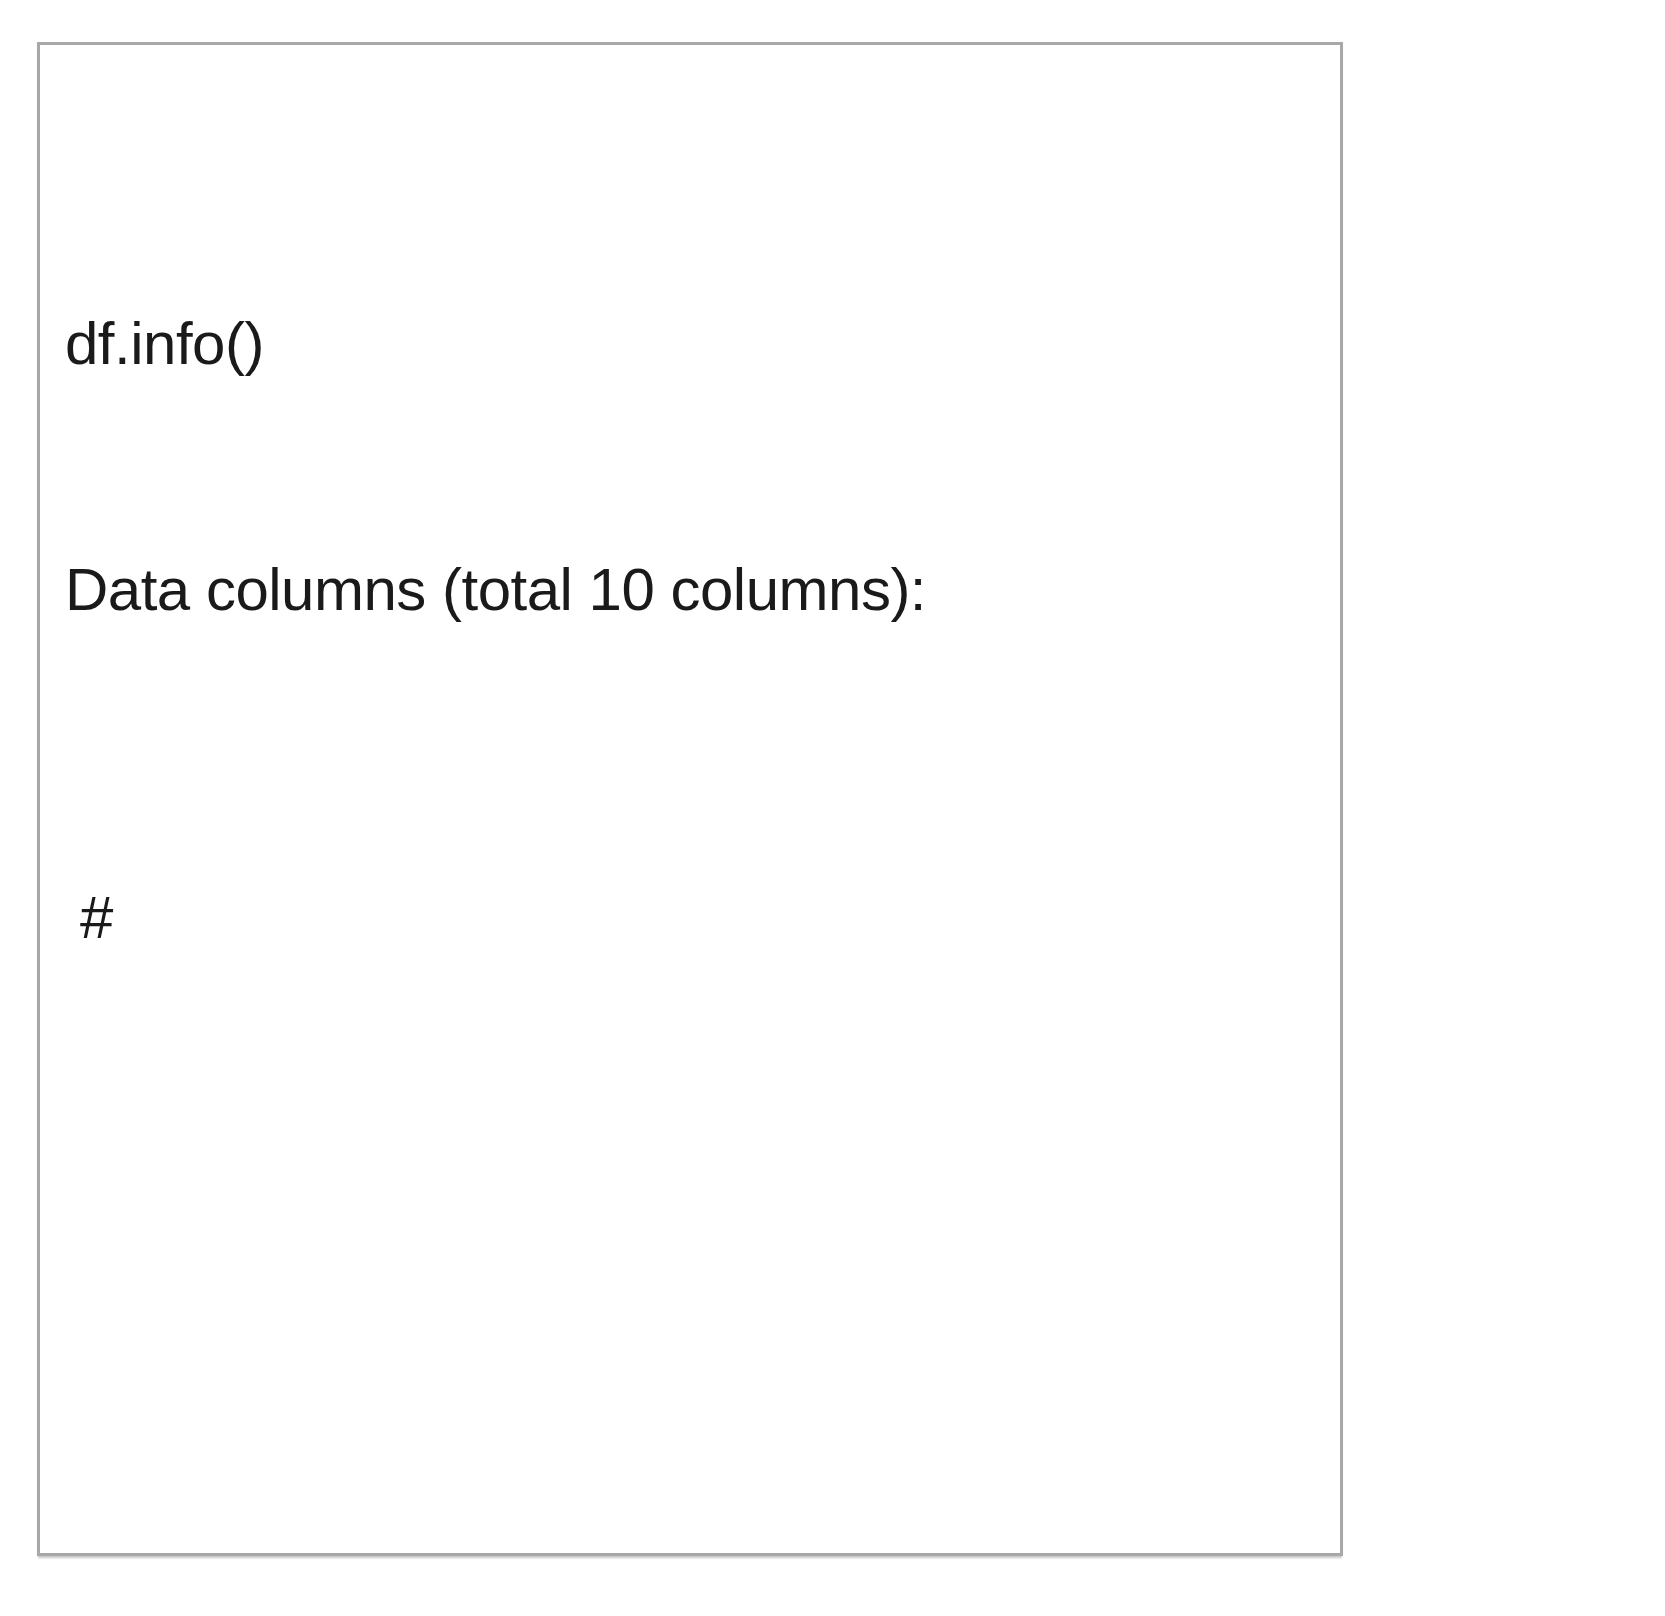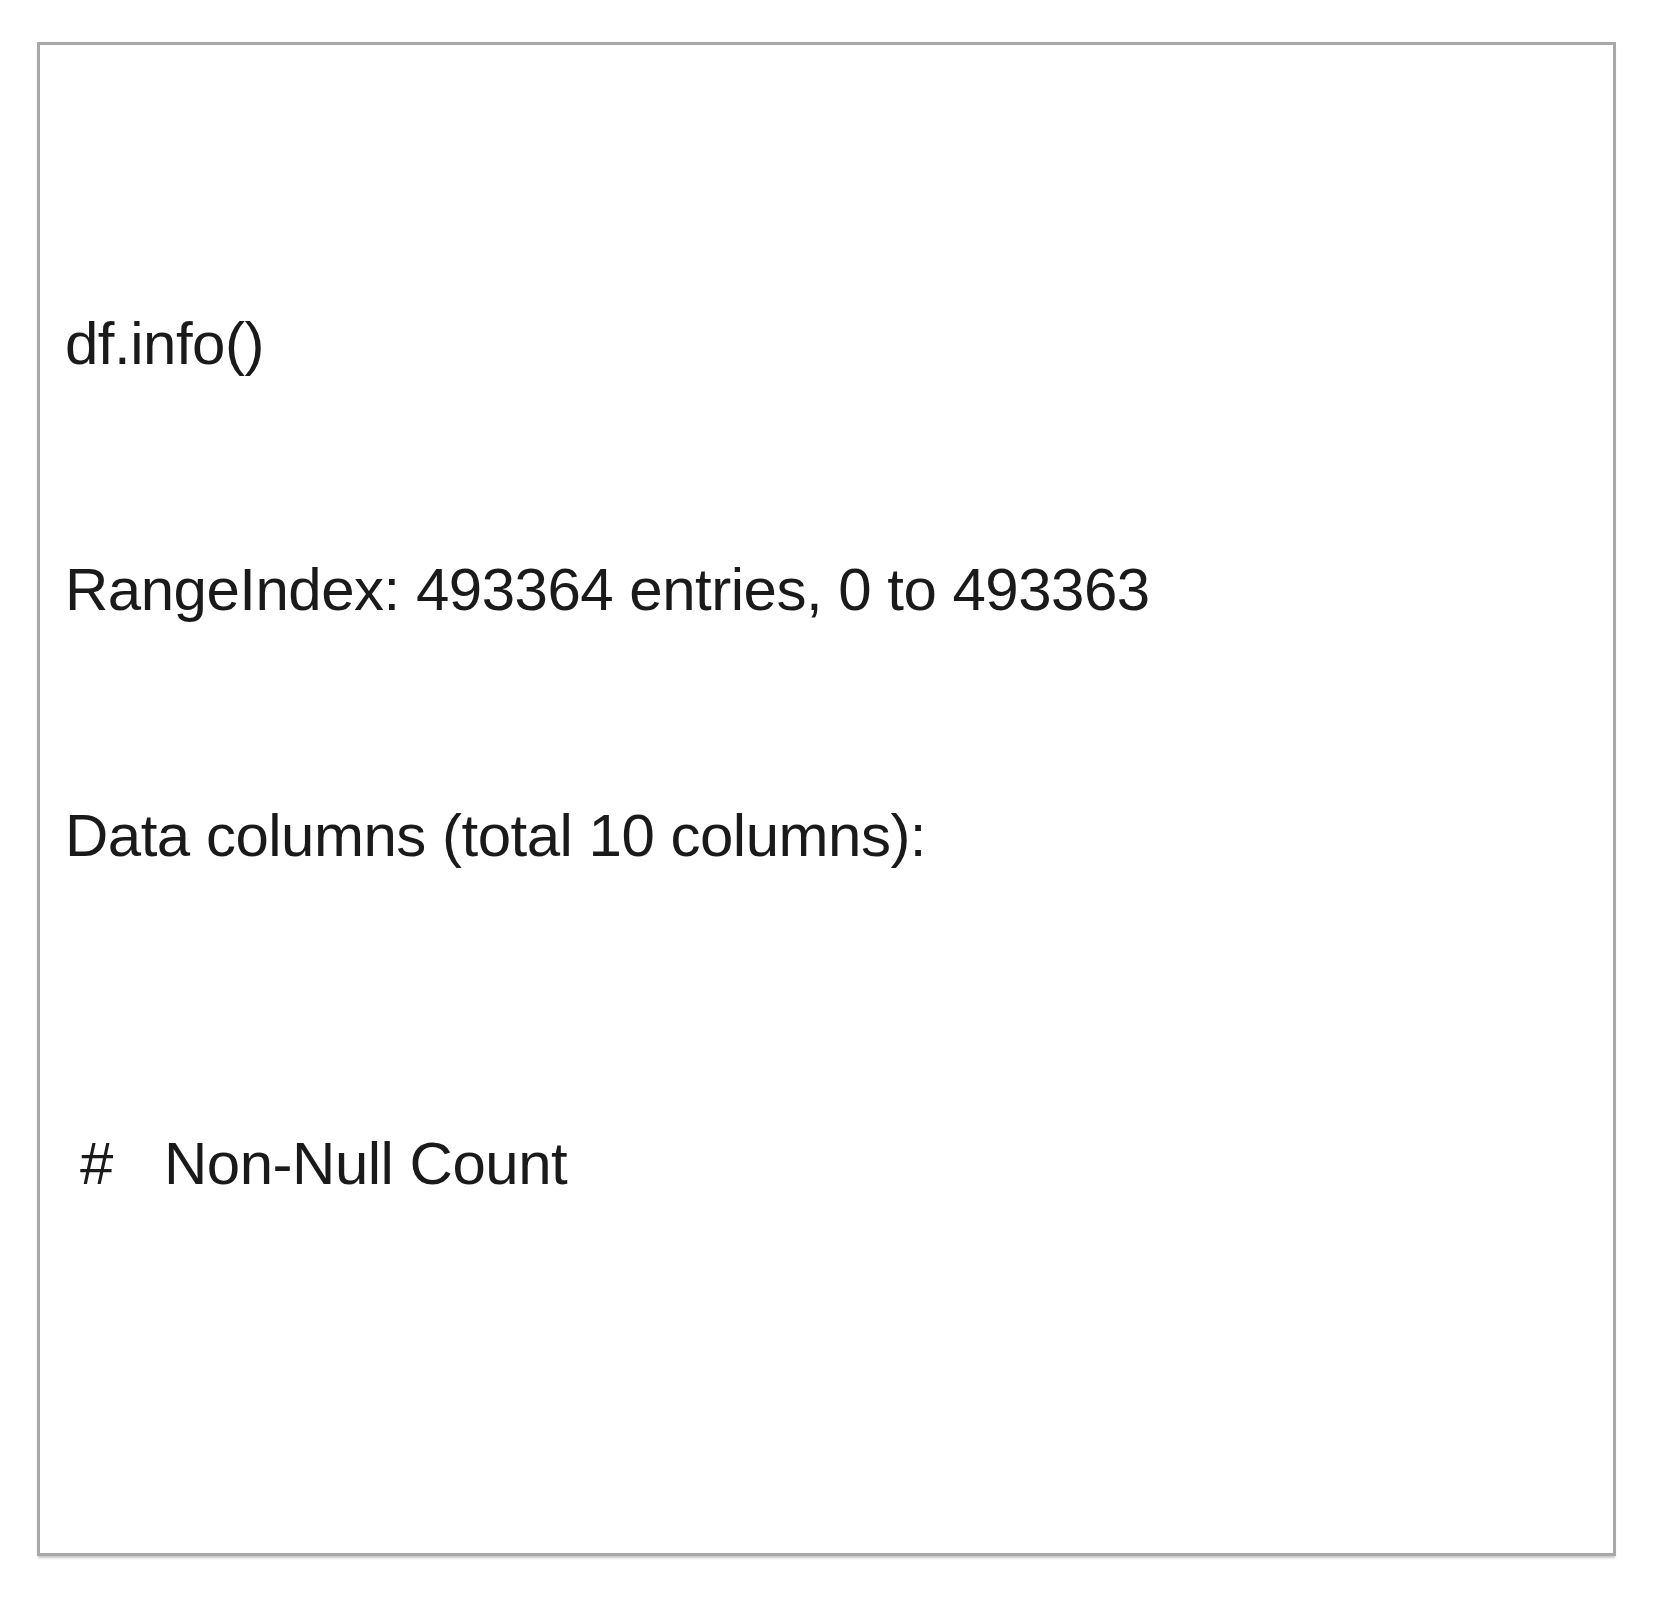--- a/index.html
+++ b/index.html
@@ -8,21 +8,21 @@
     background: #ffffff;
     width: 1665px;
     height: 1616px;
     position: relative;
     overflow: hidden;
   }
   .frame {
     position: absolute;
     left: 37px;
     top: 42px;
-    width: 1579px;
+    width: 1306px;
     height: 1514px;
     box-sizing: border-box;
     border: 3px solid #a8a8a8;
     background: #ffffff;
     box-shadow: 0 3px 2px -1px rgba(130,130,130,0.45);
     padding: 12px 0 0 25px;
     font-family: "Liberation Sans", sans-serif;
     font-size: 60px;
     line-height: 82px;
     letter-spacing: -0.5px;
@@ -40,26 +40,24 @@
   .cell-index {
     padding-left: 15px;
   }
 </style>
 </head>
 <body>
 
 <div class="frame">
 
   <div class="line">df.info()</div>
-  <div class="line">RangeIndex: 493364 entries, 0 to 493363</div>
   <div class="line">Data columns (total 10 columns):</div>
 
   <div class="trow">
     <span class="cell-index">#</span>
-    <span>Non-Null Count</span>
   </div>
 
   
 
   
 
   
 
   
 

